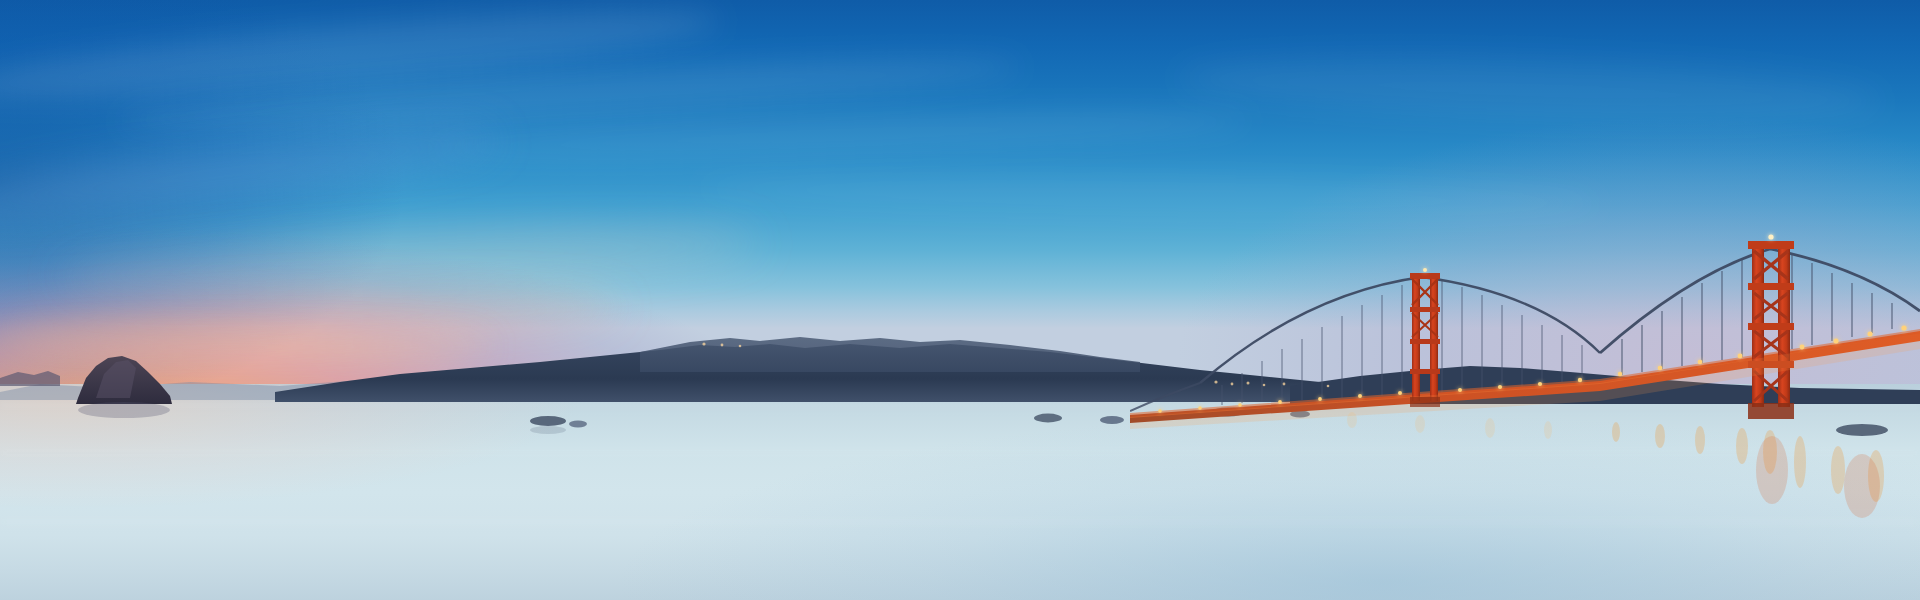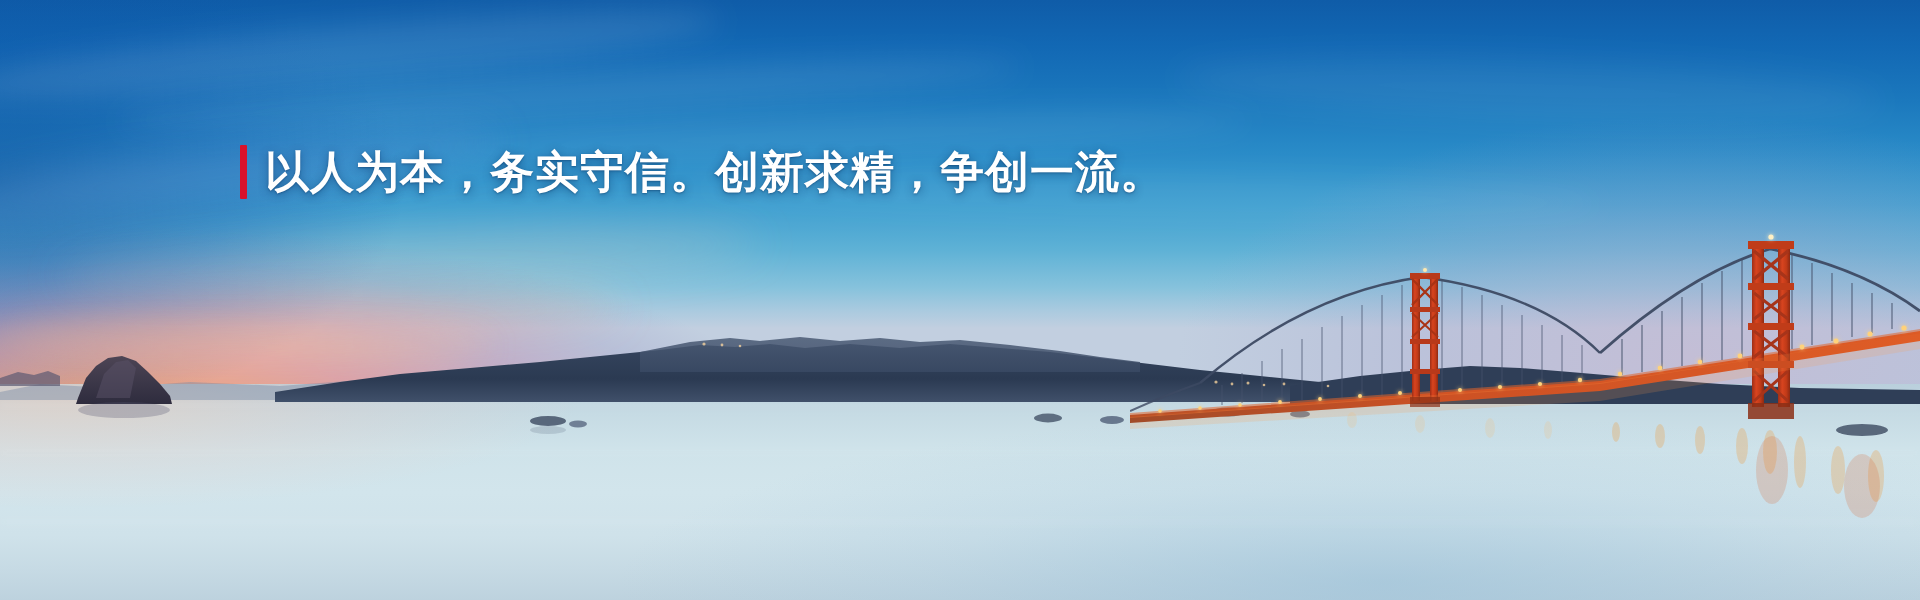--- a/index.html
+++ b/index.html
@@ -338,17 +338,16 @@
       <circle cx="1328" cy="386" r="1.3"></circle>
       <circle cx="704" cy="344" r="1.6"></circle>
       <circle cx="722" cy="345" r="1.4"></circle>
       <circle cx="740" cy="346" r="1.3"></circle>
     </g>
   </svg>
 
   <div id="text-block">
     <div id="accent-bar" style="background: rgb(217, 18, 43);"></div>
     <div>
-      <h1 id="headline">以人为本，务实守信。创新求精，争创一流。</h1>
     </div>
   </div>
 
 </div>
 
 </body></html>

